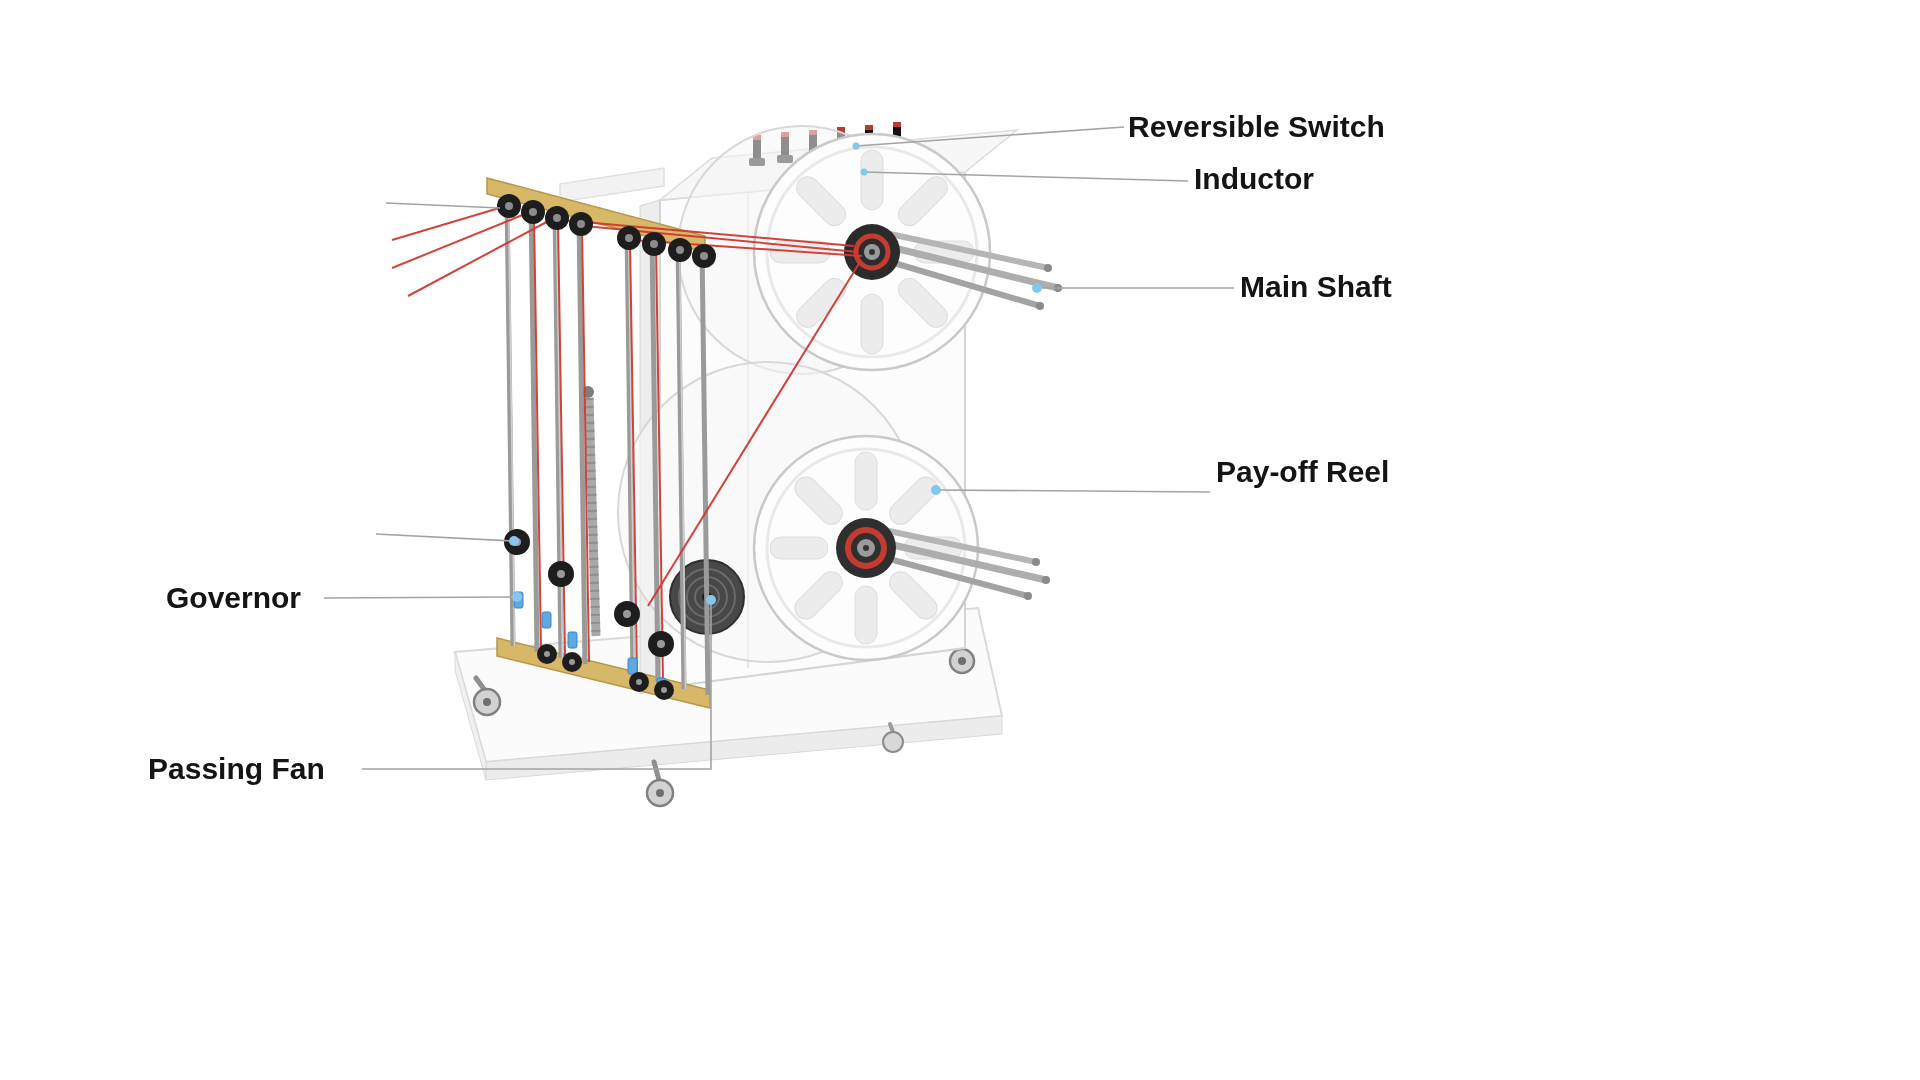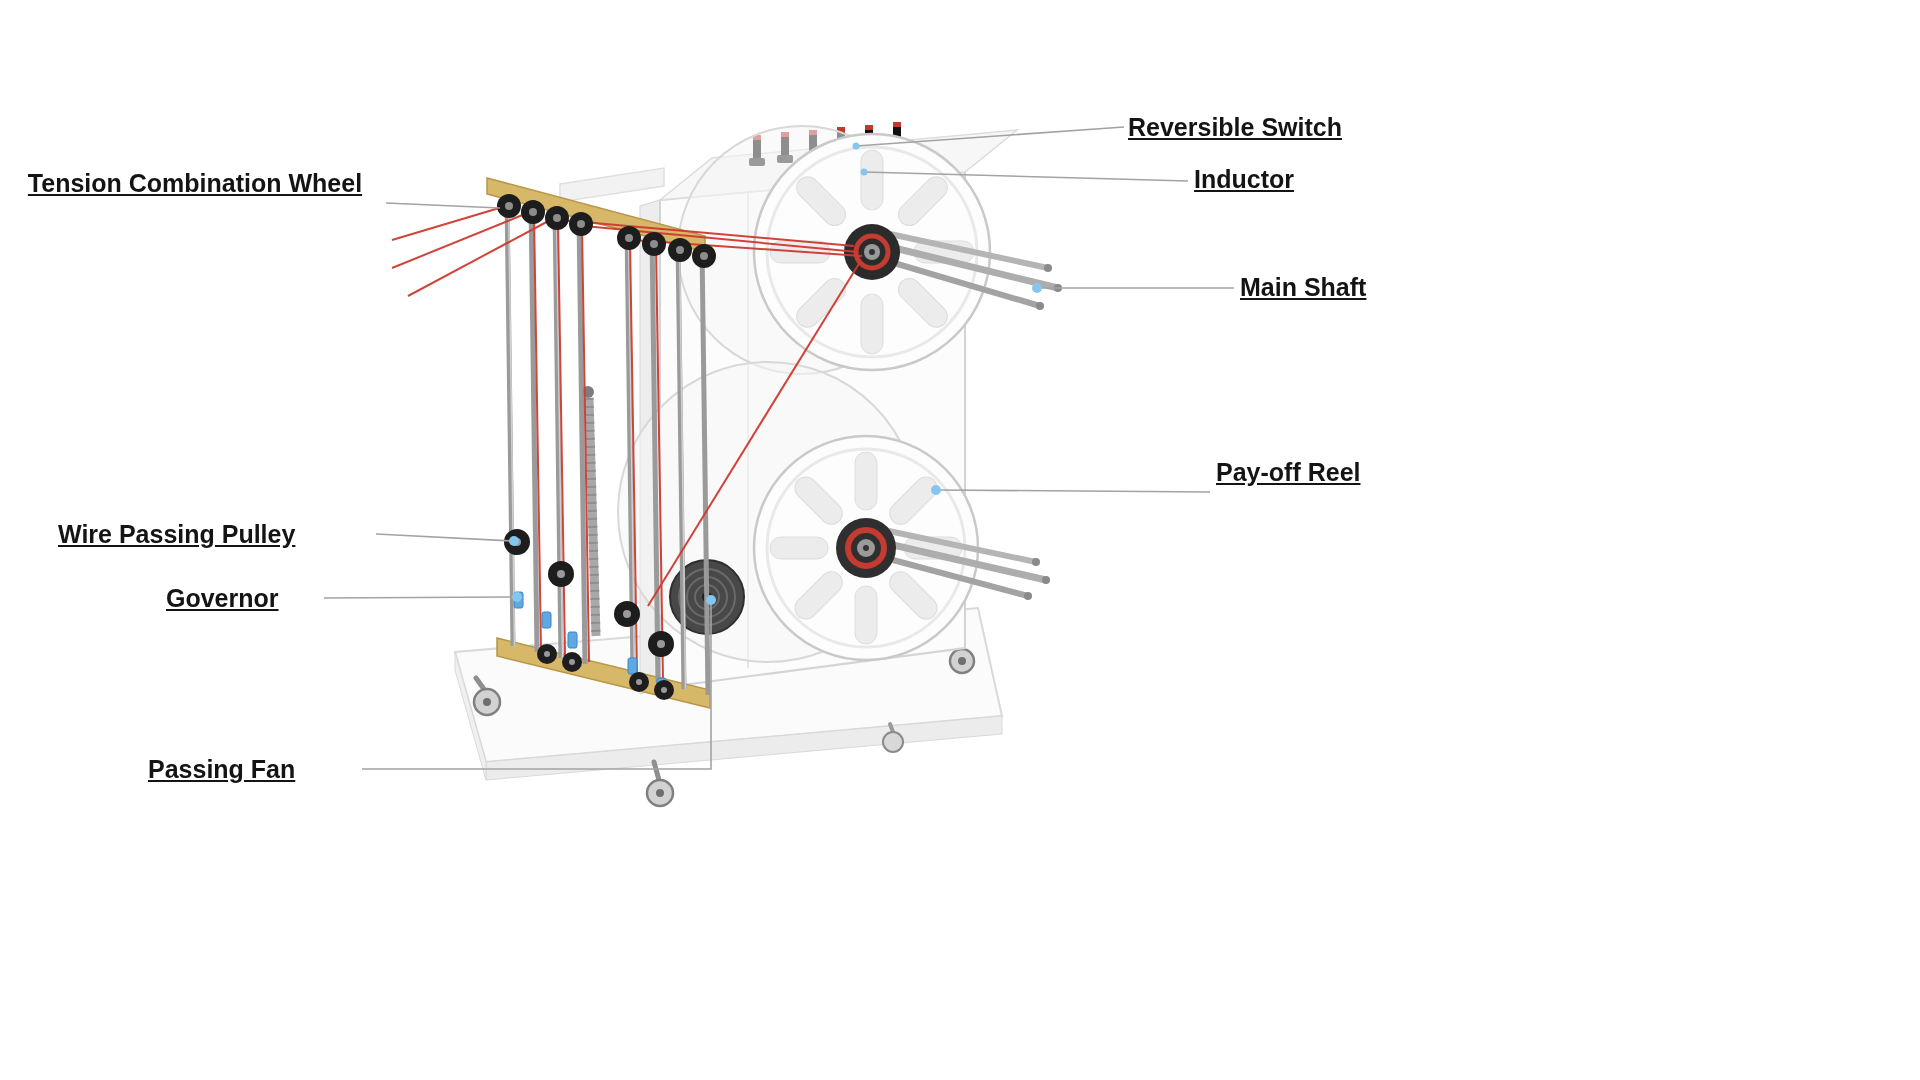--- a/index.html
+++ b/index.html
@@ -5,22 +5,22 @@
   html,body{margin:0;padding:0;background:#ffffff;}
   body{width:1920px;height:1080px;overflow:hidden;position:relative;font-family:"Liberation Sans",sans-serif;}
   .stage{position:absolute;left:0;top:0;width:1920px;height:1080px;}
   .machine-svg{position:absolute;left:0;top:0;width:1920px;height:1080px;}
   .page-title{
     position:absolute;top:24px;left:0;width:100%;text-align:center;
     font-size:48px;font-weight:700;letter-spacing:0.5px;
     color:var(--title-color,#3d3bd6);
   }
   .label{
-    position:absolute;font-weight:700;font-size:25px;line-height:38px;
-    color:var(--label-color,#141414);white-space:nowrap;text-decoration:underline;
+    position:absolute;font-weight:700;font-size:30px;line-height:38px;
+    color:var(--label-color,#141414);white-space:nowrap;
   }
   .label.multiline{white-space:normal;text-align:center;line-height:50px;}
 </style>
 </head>
 <body>
 
 <div class="stage">
 
   <svg class="machine-svg" viewBox="0 0 1920 1080">
 
@@ -259,23 +259,21 @@
       <circle cx="936" cy="490" r="5"></circle>
       <circle cx="514" cy="541" r="5"></circle>
       <circle cx="517" cy="597" r="5"></circle>
       <circle cx="711" cy="600" r="5"></circle>
       <circle cx="856" cy="146" r="3.5"></circle>
       <circle cx="864" cy="172" r="3.5"></circle>
     </g>
   </svg>
 
 
-  <div class="label multiline" style="left:10px;top:158px;width:370px;">Tension Combination Wheel</div>
-
-  <div class="label" style="left:58px;top:515px;">Wire Passing Pulley</div>
+
 
   <div class="label" style="left:166px;top:579px;">Governor</div>
 
   <div class="label" style="left:148px;top:750px;">Passing Fan</div>
 
   <div class="label" style="left:1128px;top:108px;">Reversible Switch</div>
 
   <div class="label" style="left:1194px;top:160px;">Inductor</div>
 
   <div class="label" style="left:1240px;top:268px;">Main Shaft</div>

